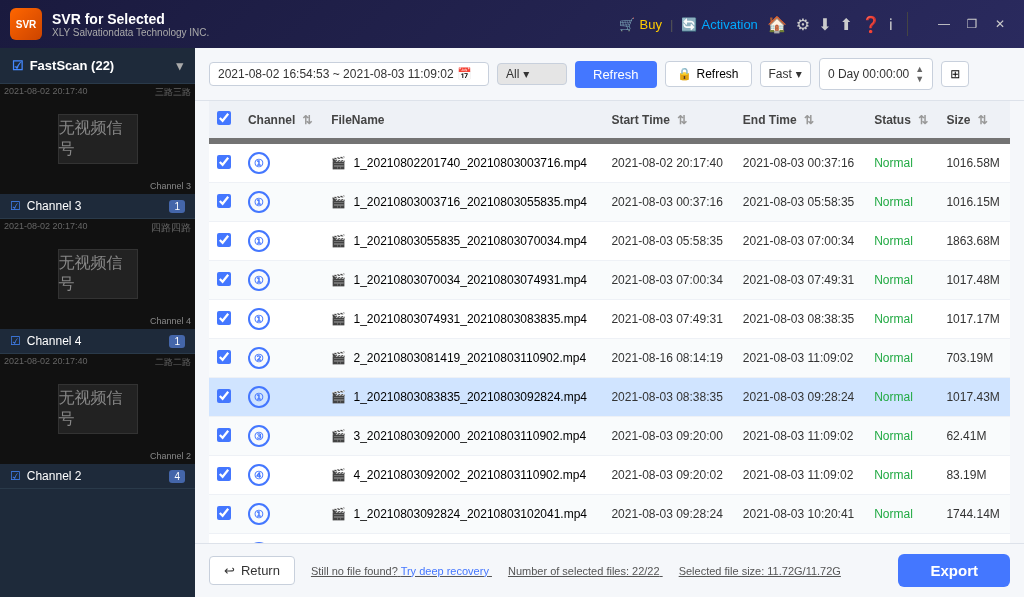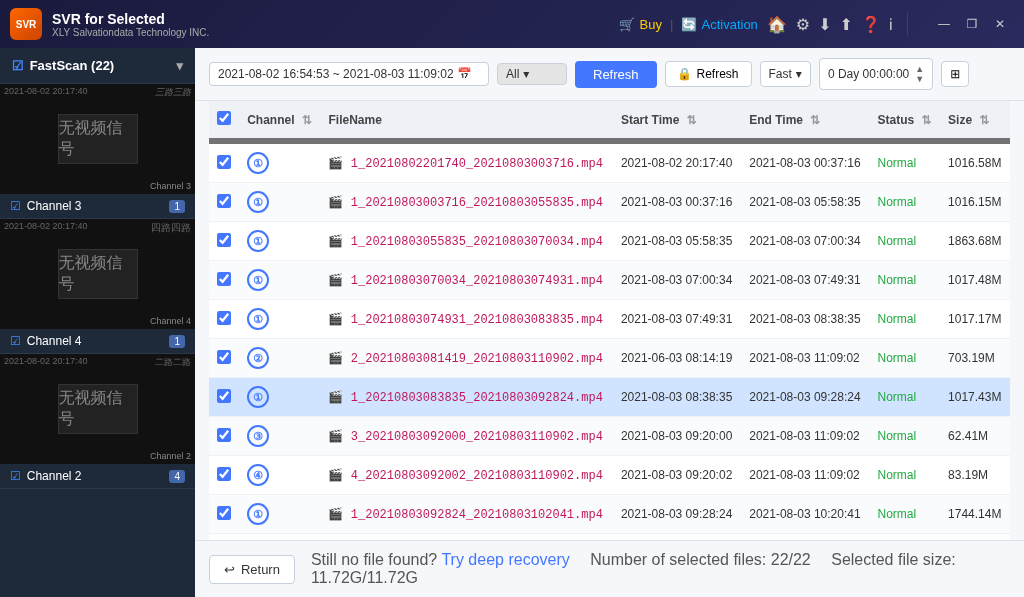--- a/index.html
+++ b/index.html
@@ -239,21 +239,21 @@
     .channel-circle {
       width: 22px; height: 22px;
       border: 2px solid #4477ff;
       border-radius: 50%;
       display: flex; align-items: center; justify-content: center;
       color: #4477ff;
       font-size: 11px;
       font-weight: bold;
     }
     .file-icon { color: #888; margin-right: 4px; }
-    .filename-link { color: #be185d; text-decoration: none; font-family: Liberation Mono, monospace; }
+    .filename-link { color: #000000; text-decoration: none; }
     .cb { 
       width: 14px; height: 14px; 
       accent-color: #4477ff;
     }
 
     
     .footer {
       padding: 10px 14px;
       background: #f5f7fa;
       border-top: 1px solid #dde2ea;
@@ -264,21 +264,21 @@
     .return-btn {
       background: white;
       border: 1px solid #c8d0dc;
       border-radius: 4px;
       padding: 6px 14px;
       font-size: 13px;
       cursor: pointer;
       display: flex; align-items: center; gap: 6px;
       color: #333;
     }
-    .footer-info { color: #555; font-size: 16px; }
+    .footer-info { color: #555; font-size: 11px; text-decoration: underline; }
     .footer-info a { color: #4477ff; text-decoration: none; }
     .footer-info .selected-info { margin-left: 16px; }
     .export-btn {
       margin-left: auto;
       background: #4477ff;
       color: white;
       border: none;
       border-radius: 6px;
       padding: 8px 32px;
       font-size: 15px;
@@ -330,21 +330,21 @@
     <div class="sidebar-header">
       <span class="checkbox-icon">☑</span>
       <span>FastScan (22)</span>
       <span class="chevron">▾</span>
     </div>
 
     <div class="channel-item">
       <div class="channel-preview">
         <div style="position:absolute;top:2px;left:4px;right:4px;display:flex;justify-content:space-between;">
           <span style="color:#666;font-size:9px;">2021-08-02 20:17:40</span>
-          <span style="color:#666;font-size:9px;font-style:italic;">三路三路</span>
+          <span style="color:#666;font-size:9px;">三路三路</span>
         </div>
         <div class="no-signal-box">
           <span class="no-signal-text">无视频信号</span>
         </div>
         <div style="position:absolute;bottom:2px;right:4px;">
           <span style="color:#888;font-size:9px;">Channel 3</span>
         </div>
       </div>
       <div class="channel-label-row">
         <span class="ch-checkbox">☑</span>
@@ -512,21 +512,21 @@
   </tr>
             <tr>
     <td><input type="checkbox" checked="" class="cb" style=""></td>
     <td>
       <div class="channel-circle">②</div>
     </td>
     <td>
       <span class="file-icon">🎬</span>
       <a href="#" class="filename-link">2_20210803081419_20210803110902.mp4</a>
     </td>
-    <td>2021-06-03 08:14:19</td>
+    <td>2021-08-16 08:14:19</td>
     <td>2021-08-03 11:09:02</td>
     <td><span class="status-normal">Normal</span></td>
     <td>703.19M</td>
   </tr>
             <tr class="selected">
     <td><input type="checkbox" checked="" class="cb" style=""></td>
     <td>
       <div class="channel-circle">①</div>
     </td>
     <td>
@@ -602,15 +602,16 @@
       <button class="return-btn">
         <span>↩</span>
         <span>Return</span>
       </button>
       <div class="footer-info">
         <span>Still no file found?</span>
         <a href="#">Try deep recovery</a>
         <span class="selected-info">Number of selected files: 22/22</span>
         <span style="margin-left:16px;">Selected file size: 11.72G/11.72G</span>
       </div>
+      <button class="export-btn">Export</button>
     </div>
   </div>
 </div>
 
 </body></html>

